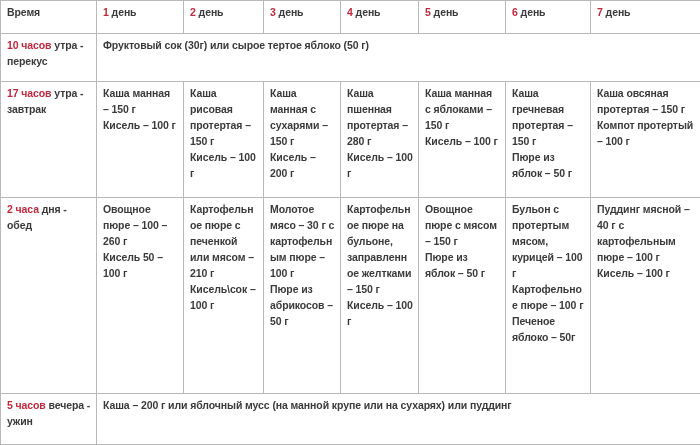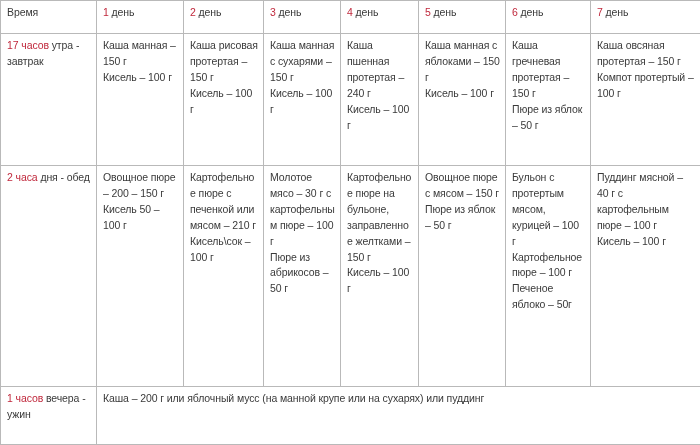--- a/index.html
+++ b/index.html
@@ -19,21 +19,21 @@
     border-collapse: collapse;
     table-layout: fixed;
   }
   #schedule-table td, #schedule-table th {
     border: 1px solid #b9b9b9;
     vertical-align: top;
     padding: 4px 5px 8px 6px;
     font-size: 10.5px;
     line-height: 1.52;
     color: #3a3a3a;
-    font-weight: normal;
+    font-weight: bold;
     text-align: left;
     background: #ffffff;
     letter-spacing: -0.1px;
     word-wrap: break-word;
     overflow: hidden;
   }
   
   col.c-time  { width: 96px; }
   col.c-d1    { width: 87px; }
   col.c-d2    { width: 80px; }
@@ -116,57 +116,61 @@
       <th class="day-head"><span class="daynum">3</span> <span>день</span></th>
       <th class="day-head"><span class="daynum">4</span> <span>день</span></th>
       <th class="day-head"><span class="daynum">5</span> <span>день</span></th>
       <th class="day-head"><span class="daynum">6</span> <span>день</span></th>
       <th class="day-head"><span class="daynum">7</span> <span>день</span></th>
     </tr>
   </thead>
   <tbody>
 
 
+    <tr class="row-snack">
+      <td class="time-cell"><span class="t-red">10 часов</span><span> утра - перекус</span></td>
+      <td class="wide-cell" colspan="7">Фруктовый сок (30г) или сырое тертое яблоко (50 г)</td>
+    </tr>
 
     <tr class="row-break">
       <td class="time-cell"><span class="t-red">17 часов</span><span> утра - завтрак</span></td>
       <td class="cell-text">Каша манная – 150 г
 Кисель – 100 г</td>
       <td class="cell-text">Каша рисовая протертая – 150 г
 Кисель – 100 г</td>
       <td class="cell-text">Каша манная с сухарями – 150 г
-Кисель – 100 г</td>
-      <td class="cell-text">Каша пшенная протертая – 240 г
+Кисель – 200 г</td>
+      <td class="cell-text">Каша пшенная протертая – 280 г
 Кисель – 100 г</td>
       <td class="cell-text">Каша манная с яблоками – 150 г
 Кисель – 100 г</td>
       <td class="cell-text">Каша гречневая протертая – 150 г
 Пюре из яблок – 50 г</td>
       <td class="cell-text">Каша овсяная протертая – 150 г
 Компот протертый – 100 г</td>
     </tr>
 
     <tr class="row-lunch">
       <td class="time-cell"><span class="t-red">2 часа</span><span> дня - обед</span></td>
-      <td class="cell-text">Овощное пюре – 200 – 150 г
+      <td class="cell-text">Овощное пюре – 100 – 260 г
 Кисель 50 – 100 г</td>
       <td class="cell-text">Картофельное пюре с печенкой или мясом – 210 г
 Кисель\сок – 100 г</td>
       <td class="cell-text">Молотое мясо – 30 г с картофельным пюре – 100 г
 Пюре из абрикосов – 50 г</td>
       <td class="cell-text">Картофельное пюре на бульоне, заправленное желтками – 150 г
 Кисель – 100 г</td>
       <td class="cell-text">Овощное пюре с мясом – 150 г
 Пюре из яблок – 50 г</td>
       <td class="cell-text">Бульон с протертым мясом, курицей – 100 г
 Картофельное пюре – 100 г
 Печеное яблоко – 50г</td>
       <td class="cell-text">Пуддинг мясной – 40 г с картофельным пюре – 100 г
 Кисель – 100 г</td>
     </tr>
 
     <tr class="row-dinner">
-      <td class="time-cell"><span class="t-red">1 часов</span><span> вечера - ужин</span></td>
+      <td class="time-cell"><span class="t-red">5 часов</span><span> вечера - ужин</span></td>
       <td class="wide-cell" colspan="7">Каша – 200 г или яблочный мусс (на манной крупе или на сухарях) или пуддинг</td>
     </tr>
 
   </tbody>
 </table>
 
 </body></html>

